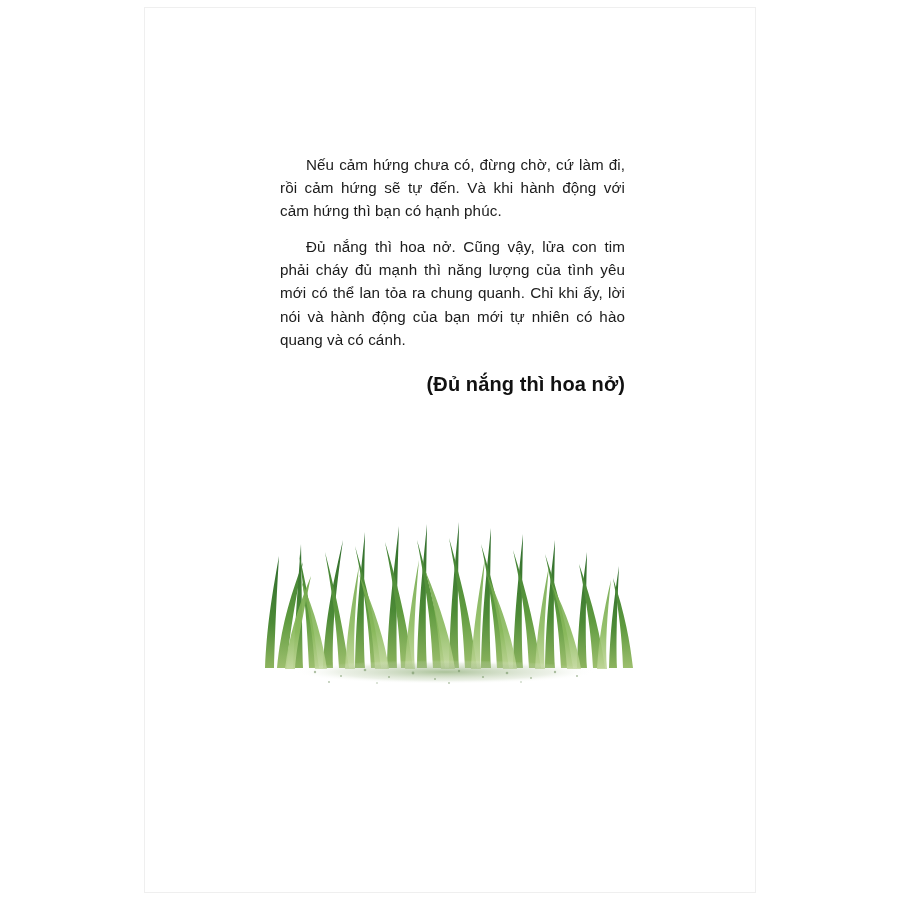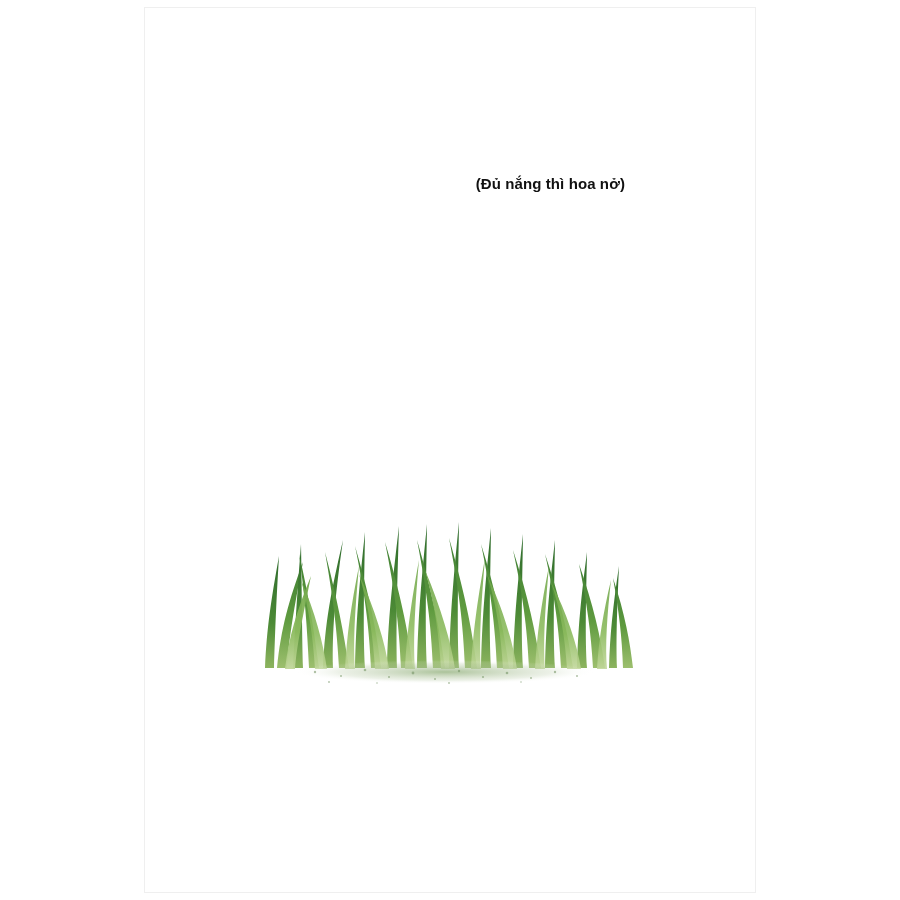--- a/index.html
+++ b/index.html
@@ -41,21 +41,21 @@
     color: #1b1b1b;
     text-align: justify;
     text-indent: 26px;
     letter-spacing: 0.1px;
   }
   .para:last-of-type {
     margin-bottom: 0;
   }
   .attribution {
     margin: 22px 0 0 0;
-    font-size: 15px;
+    font-size: 20px;
     font-weight: bold;
     color: #111111;
     text-align: right;
     letter-spacing: 0.1px;
   }
   .illustration {
     position: absolute;
     left: 100px;
     top: 488px;
     width: 400px;
@@ -67,20 +67,22 @@
     height: 100%;
   }
 </style>
 </head>
 <body>
 
 <div class="page-canvas">
   <div class="page-sheet">
 
     <div class="text-block">
+      <p class="para">Nếu cảm hứng chưa có, đừng chờ, cứ làm đi, rồi cảm hứng sẽ tự đến. Và khi hành động với cảm hứng thì bạn có hạnh phúc.</p>
+      <p class="para">Đủ nắng thì hoa nở. Cũng vậy, lửa con tim phải cháy đủ mạnh thì năng lượng của tình yêu mới có thể lan tỏa ra chung quanh. Chỉ khi ấy, lời nói và hành động của bạn mới tự nhiên có hào quang và có cánh.</p>
       <p class="attribution">(Đủ nắng thì hoa nở)</p>
     </div>
 
     <div class="illustration">
       <svg viewBox="0 0 400 190" preserveAspectRatio="xMidYMid meet">
         <defs>
           <linearGradient id="bladeA" x1="0" y1="0" x2="0" y2="1">
             <stop offset="0%" stop-color="#3f7f33"></stop>
             <stop offset="55%" stop-color="#5f9b3f"></stop>
             <stop offset="100%" stop-color="#9dbf6e"></stop>

